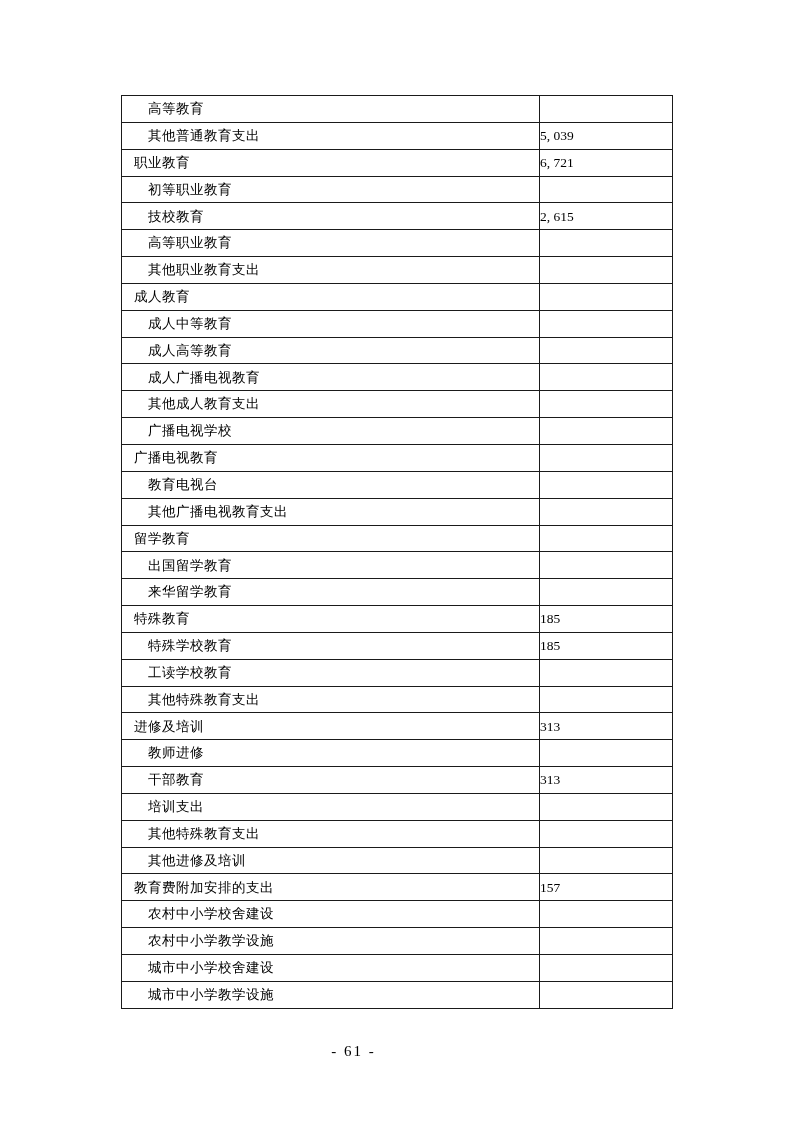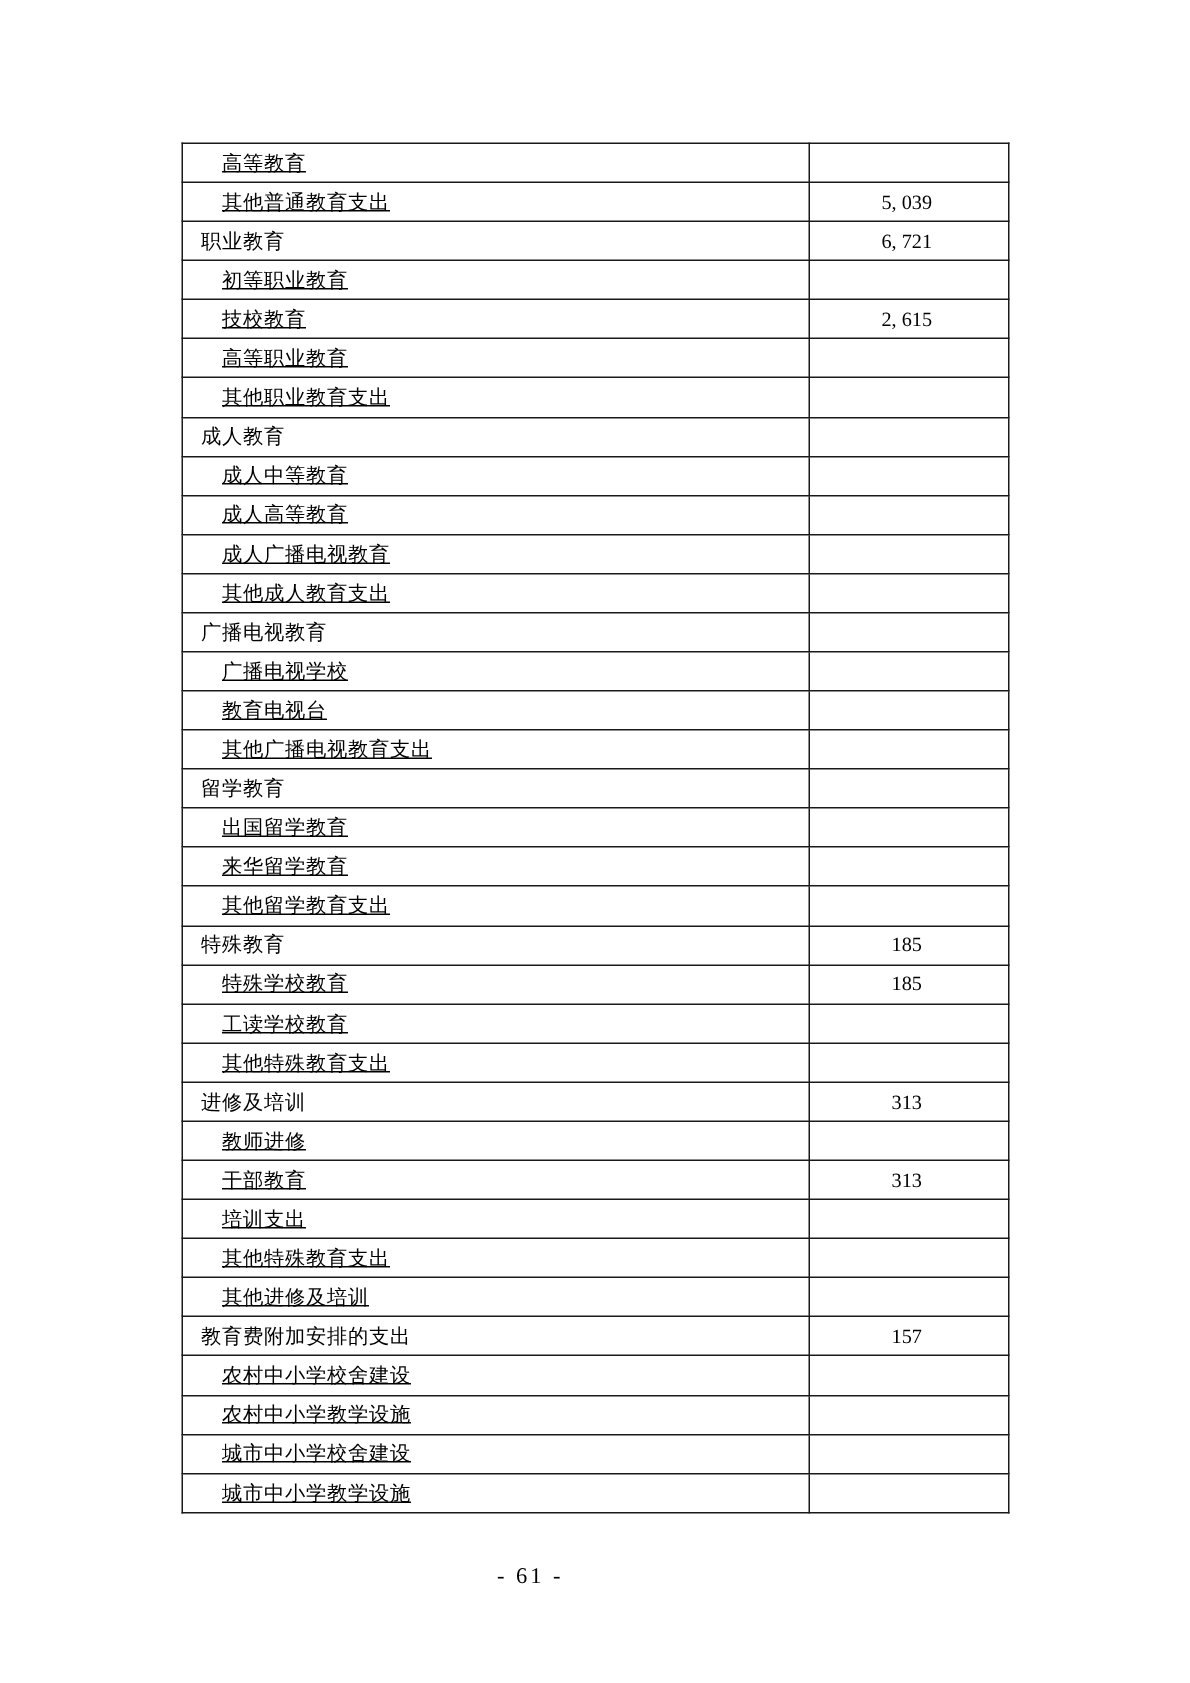--- a/index.html
+++ b/index.html
@@ -27,25 +27,25 @@
     line-height: 1;
     height: 24.7px;
     overflow: hidden;
     white-space: nowrap;
     vertical-align: middle;
   }
   .col-label { width: 418px; }
   .col-value { width: 133px; }
 
   .label-cell.indent-1 { padding-left: 12px; }
-  .label-cell.indent-2 { padding-left: 26px; text-decoration: underline; }
+  .label-cell.indent-2 { padding-left: 26px; }
   .label-cell { letter-spacing: 0.5px; }
 
   .value-cell {
-    text-align: center;
+    text-align: left;
     padding-right: 3px;
   }
 
   .page-footer {
     position: absolute;
     left: 0;
     top: 1043px;
     width: 707px;
     text-align: center;
     font-size: 15px;
@@ -117,30 +117,30 @@
     <td class="label-cell indent-2">成人广播电视教育</td>
     <td class="value-cell"></td>
   </tr>
 
   <tr>
     <td class="label-cell indent-2">其他成人教育支出</td>
     <td class="value-cell"></td>
   </tr>
 
   <tr>
+    <td class="label-cell indent-2">广播电视学校</td>
+    <td class="value-cell"></td>
+  </tr>
+
+  <tr>
     <td class="label-cell indent-1">广播电视教育</td>
     <td class="value-cell"></td>
   </tr>
 
   <tr>
-    <td class="label-cell indent-2">广播电视学校</td>
-    <td class="value-cell"></td>
-  </tr>
-
-  <tr>
     <td class="label-cell indent-2">教育电视台</td>
     <td class="value-cell"></td>
   </tr>
 
   <tr>
     <td class="label-cell indent-2">其他广播电视教育支出</td>
     <td class="value-cell"></td>
   </tr>
 
   <tr>
@@ -151,24 +151,20 @@
   <tr>
     <td class="label-cell indent-2">出国留学教育</td>
     <td class="value-cell"></td>
   </tr>
 
   <tr>
     <td class="label-cell indent-2">来华留学教育</td>
     <td class="value-cell"></td>
   </tr>
 
-  <tr>
-    <td class="label-cell indent-2">其他留学教育支出</td>
-    <td class="value-cell"></td>
-  </tr>
 
   <tr>
     <td class="label-cell indent-1">特殊教育</td>
     <td class="value-cell">185</td>
   </tr>
 
   <tr>
     <td class="label-cell indent-2">特殊学校教育</td>
     <td class="value-cell">185</td>
   </tr>

